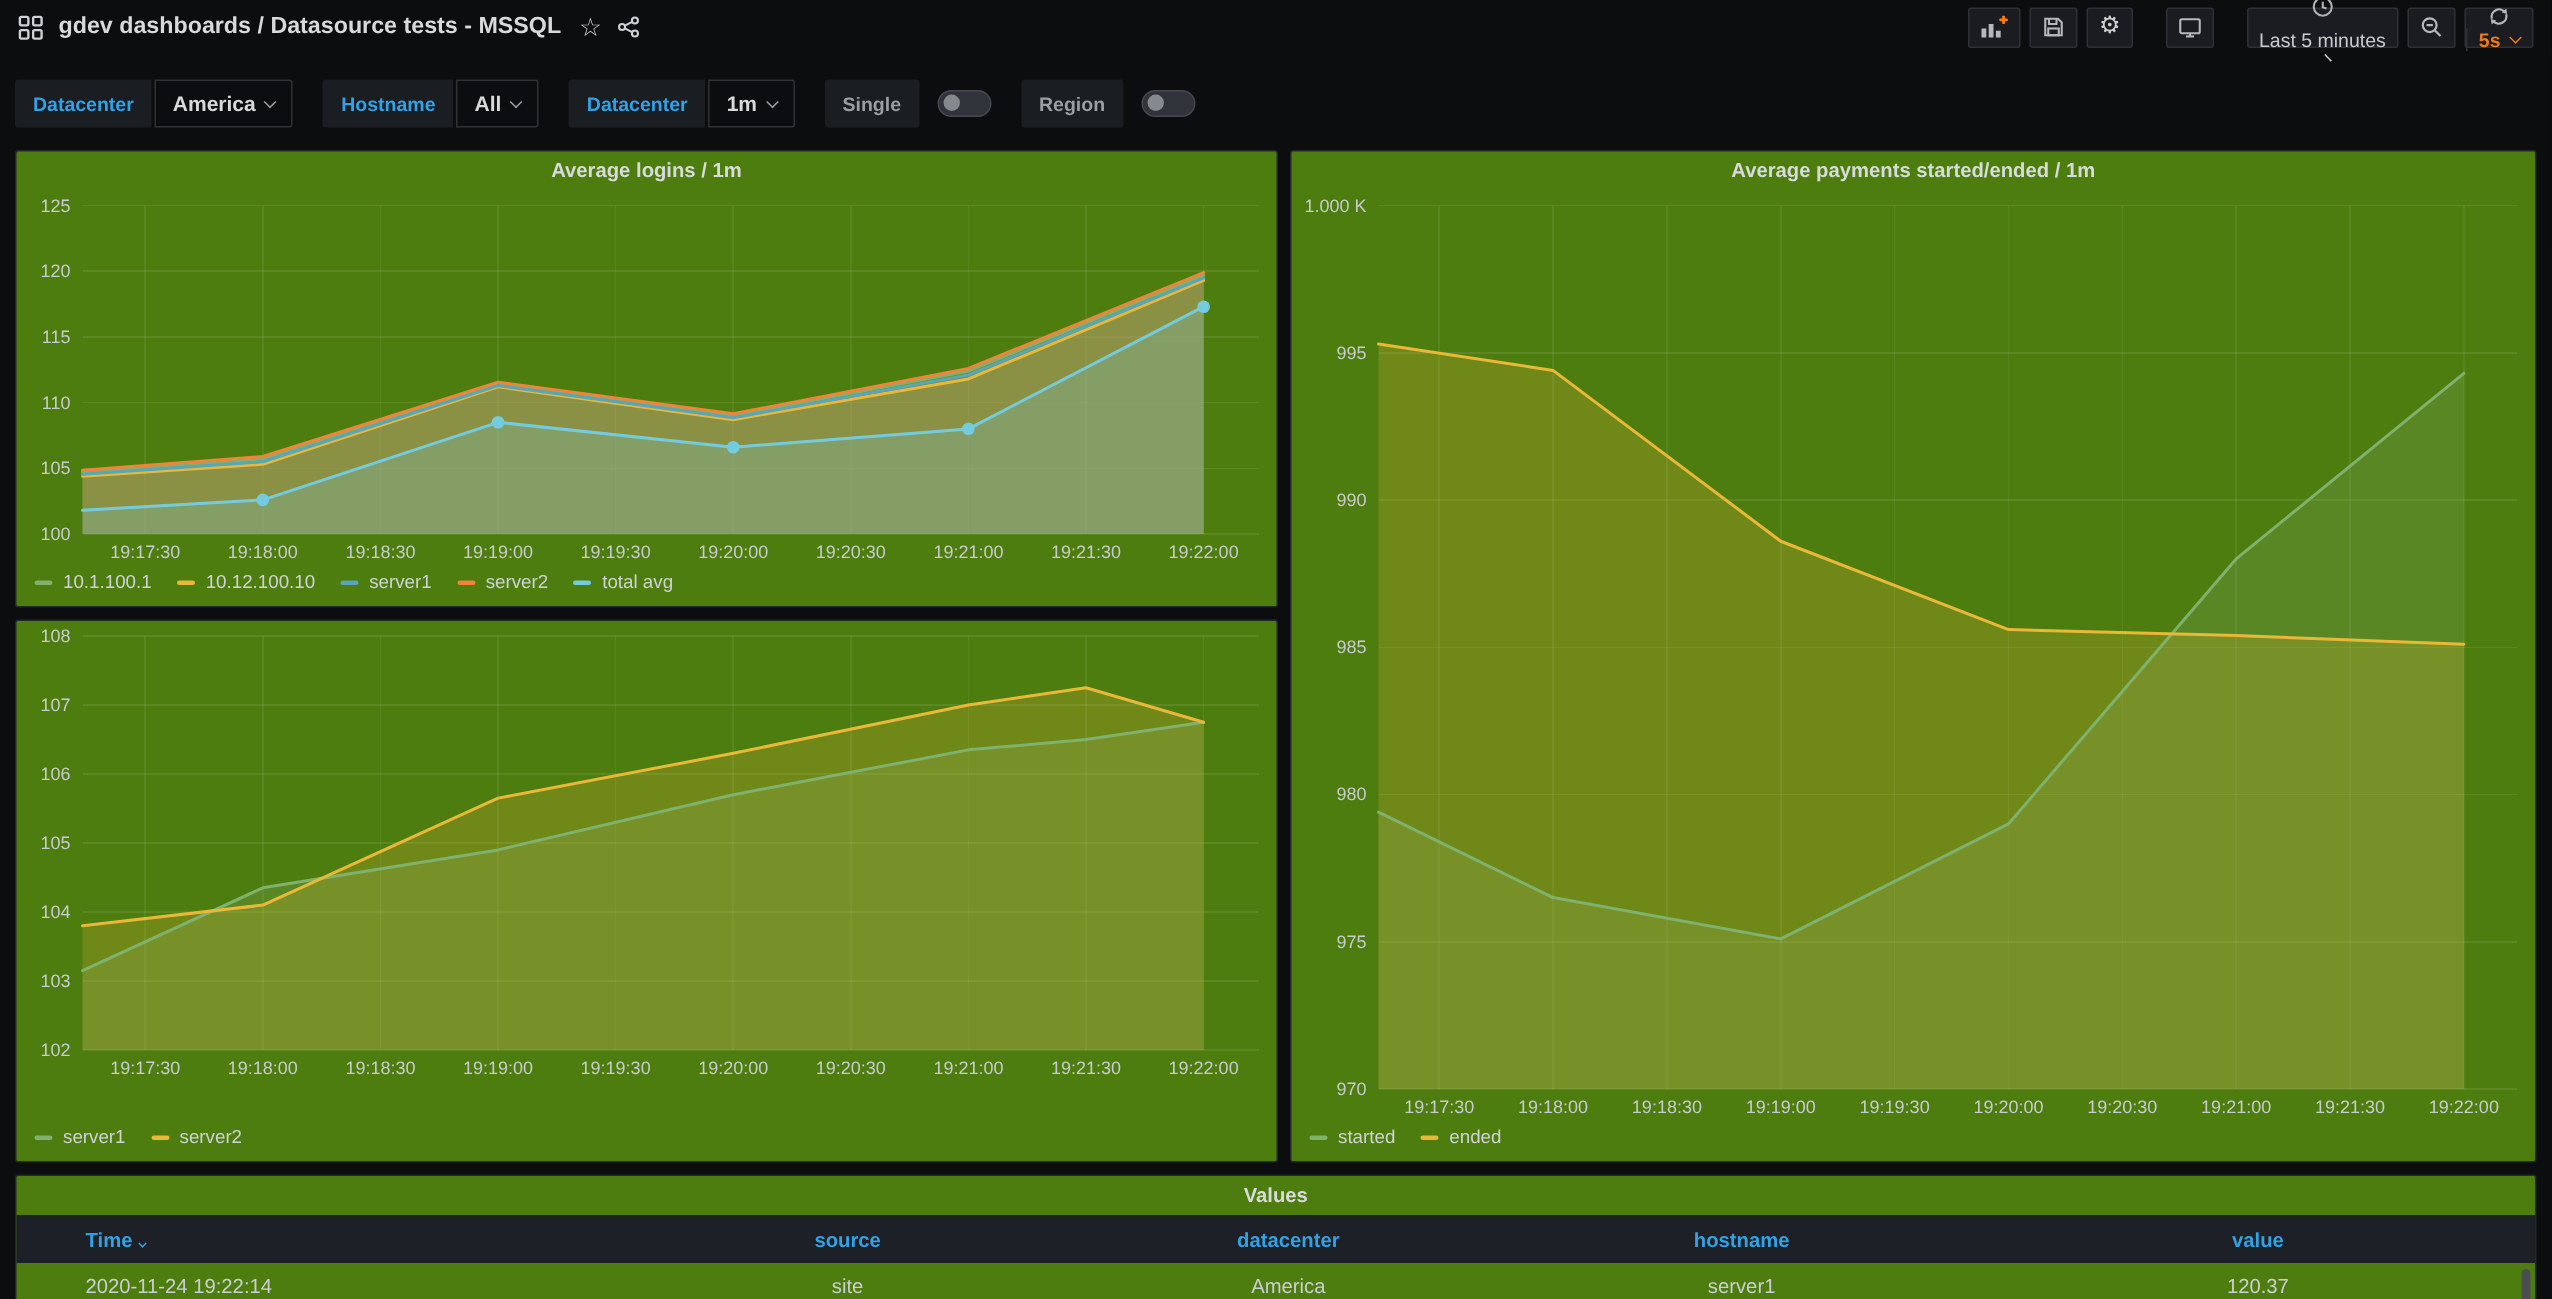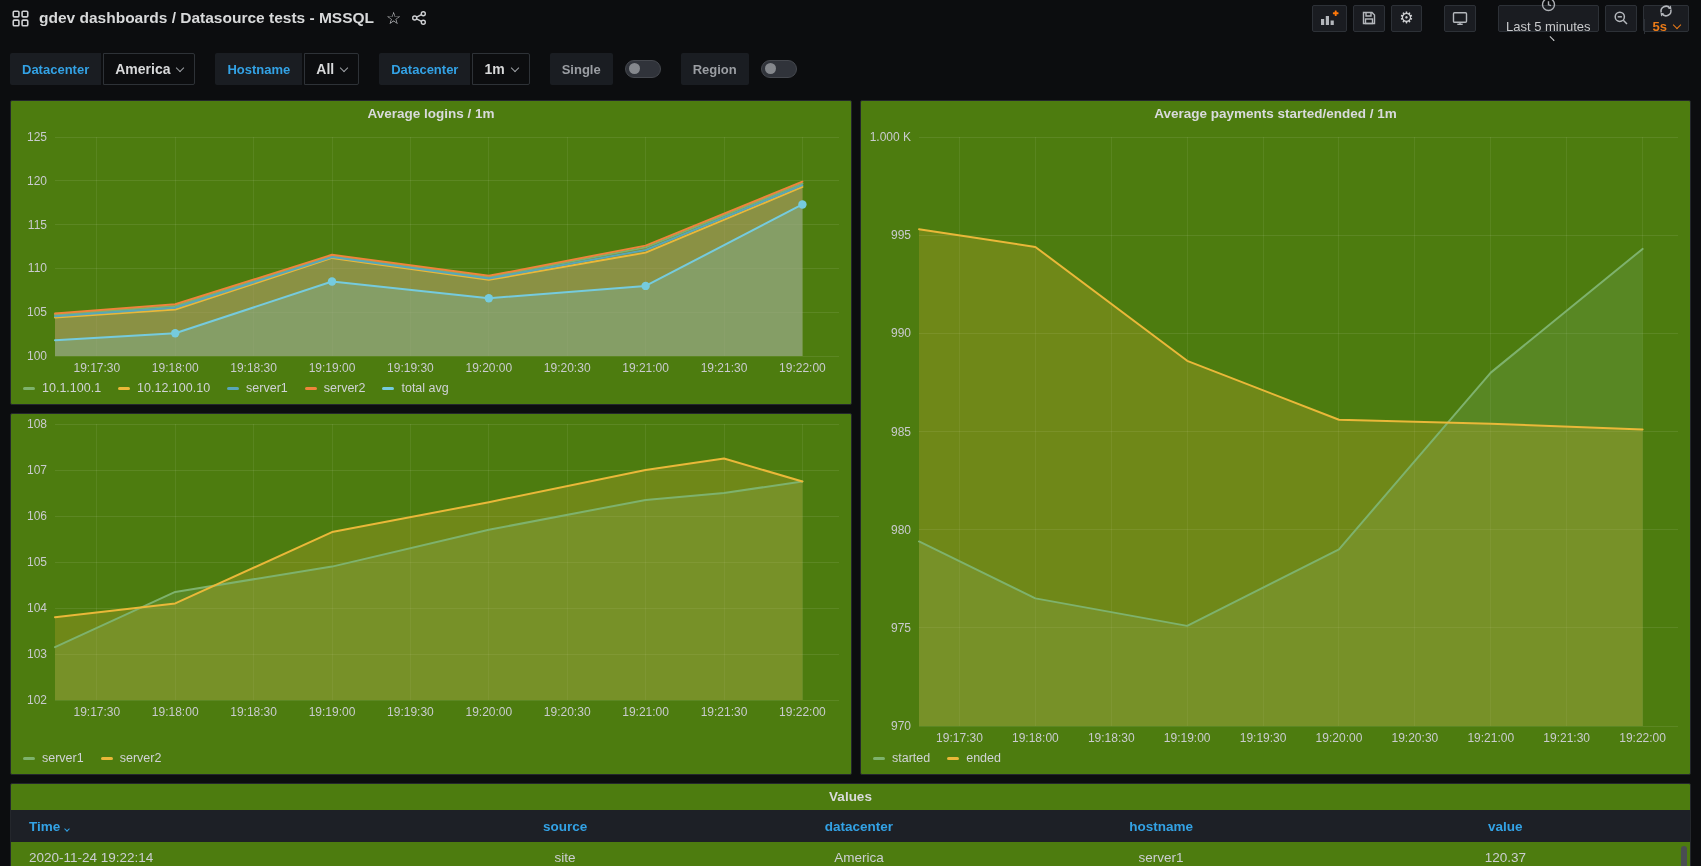--- a/index.html
+++ b/index.html
@@ -58,21 +58,21 @@
   .legend{height:26px;flex:none;display:flex;align-items:center;gap:17px;padding:0 0 6px 12px;
           font-size:12.5px;color:#d0d2d6;}
   .legend-item{display:inline-flex;align-items:center;cursor:pointer;}
   .legend-dash{width:12px;height:3px;border-radius:1.5px;display:inline-block;margin-right:7px;}
 
   
   .thead,.trow{display:grid;grid-template-columns:24% 18% 17% 19% 22%;align-items:center;}
   .thead{height:32px;background:#1d2026;flex:none;}
   .th{color:#33A2E5;font-weight:700;font-size:13.5px;cursor:pointer;}
   .tcell{padding:0 18px;white-space:nowrap;overflow:hidden;}
-  .tcell.c0{text-align:left;}
+  .tcell.c0{text-align:left;margin-left:28px;}
   .tcell.c1,.tcell.c2,.tcell.c3,.tcell.c4{text-align:center;}
   .trow{height:30px;font-size:13.5px;color:#ccced2;}
   .tbody{flex:1;overflow:hidden;}
   .scrollbar{position:absolute;right:3px;top:62px;width:6px;height:46px;background:#4a4d52;border-radius:3px;cursor:grab;}
 </style>
 </head>
 <body>
 
 <div class="screen">
 

